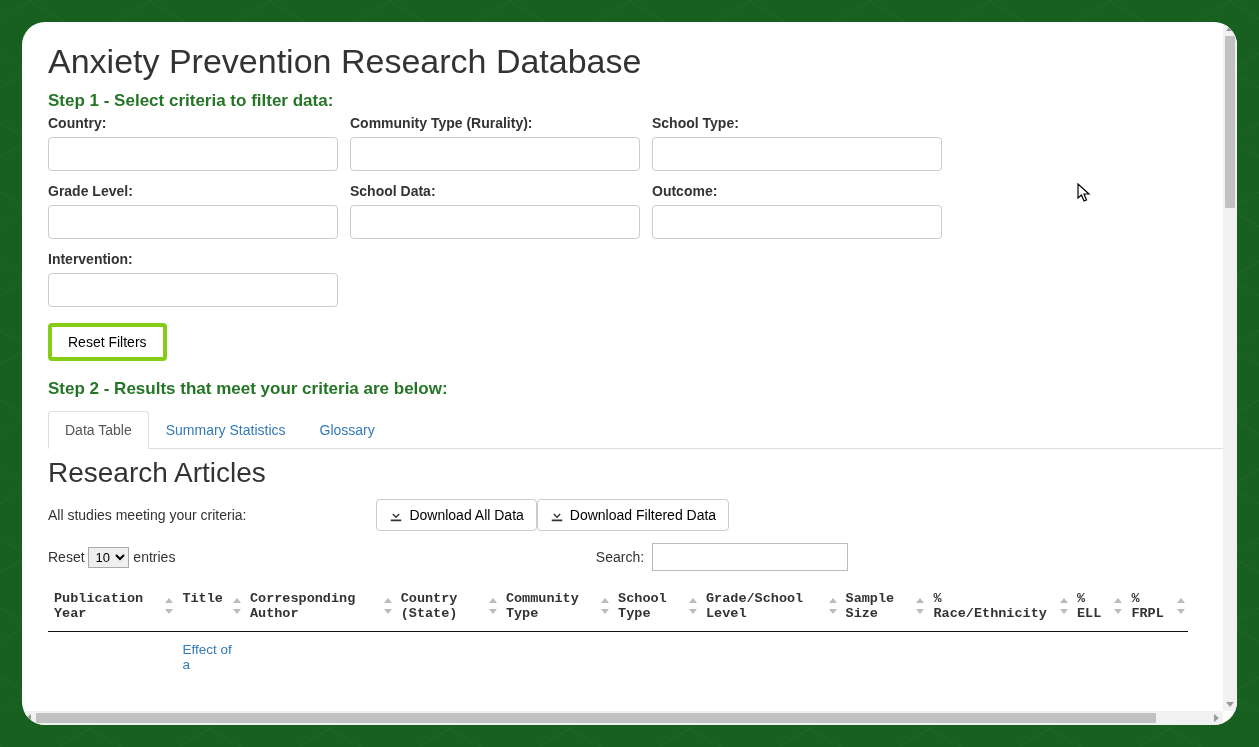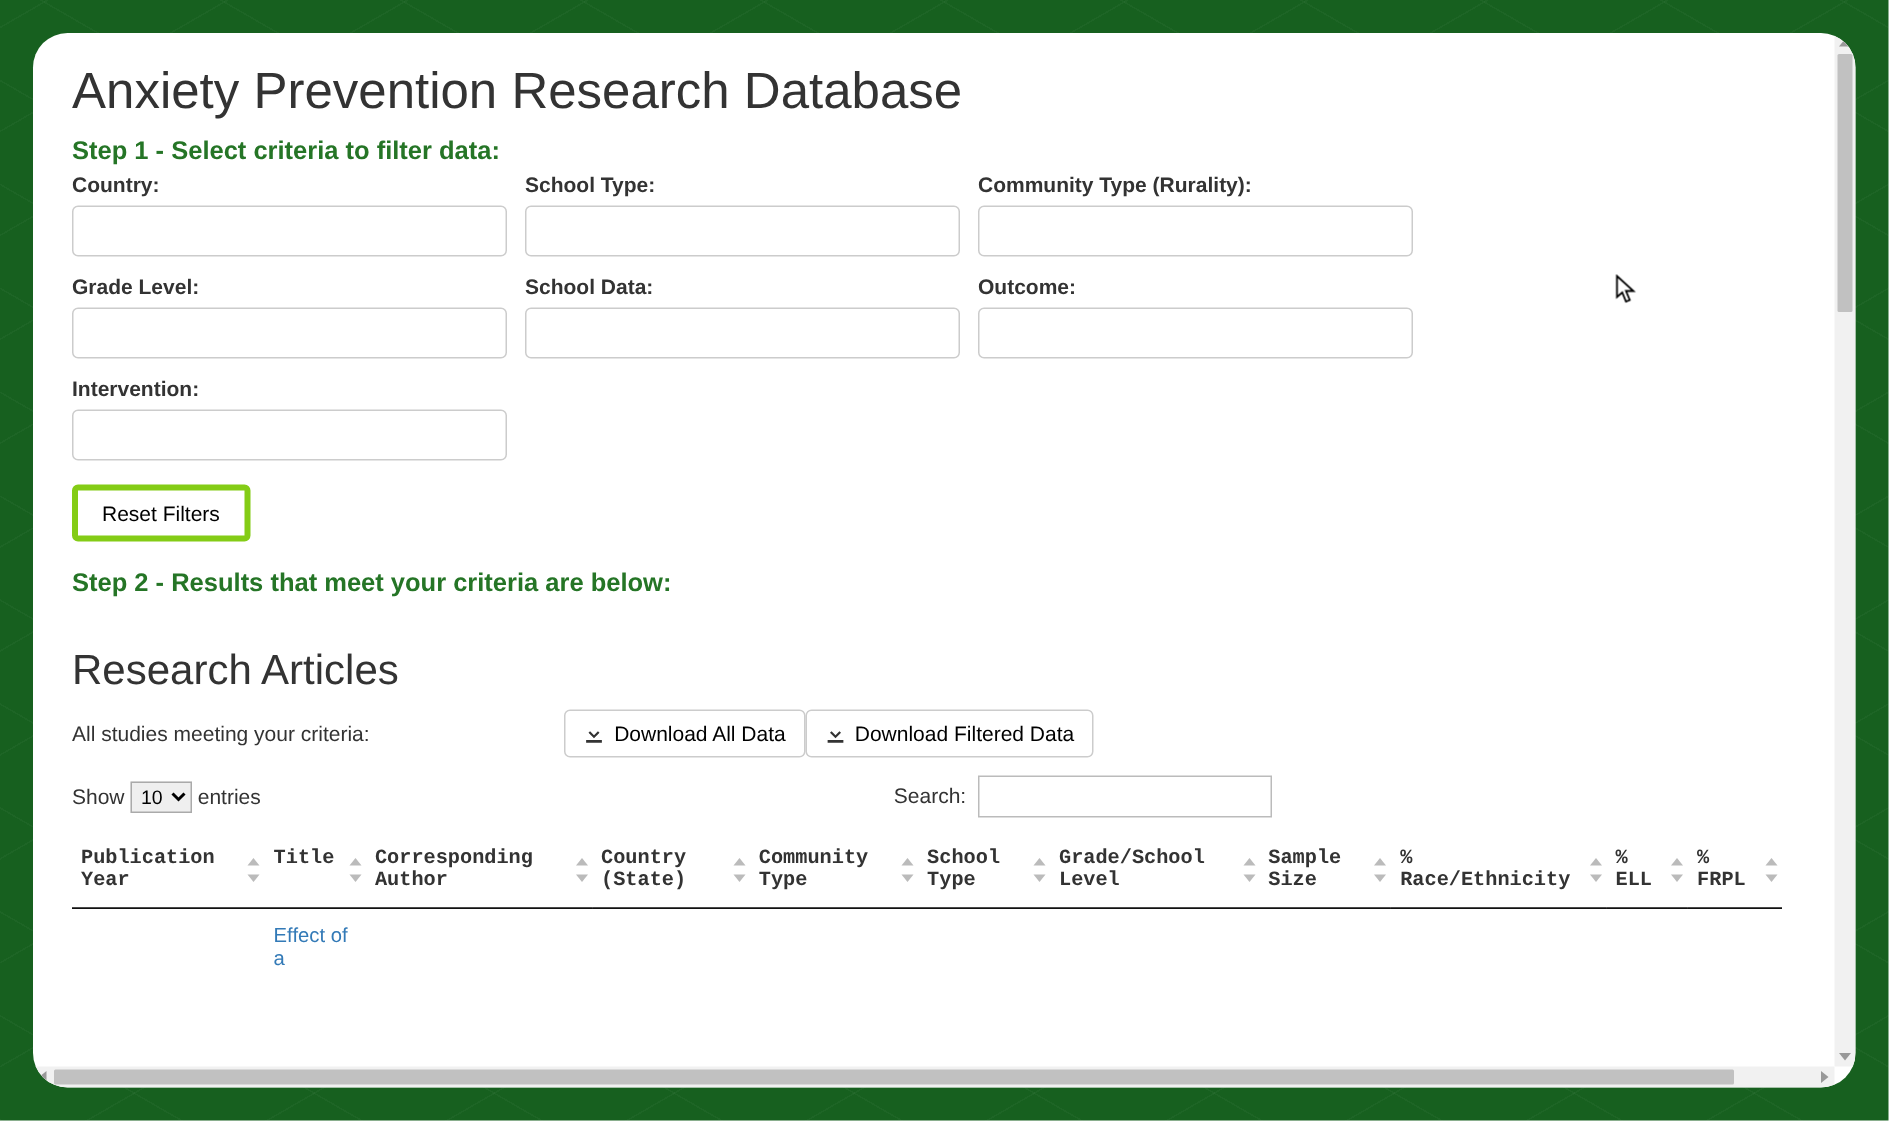--- a/index.html
+++ b/index.html
@@ -138,21 +138,21 @@
   }
   .tab.active {
     color: #555;
     background: #fff;
     border-color: #ddd;
     border-bottom: 1px solid #fff;
   }
   h2.section-title {
     font-size: 28px;
     font-weight: 500;
-    margin: 32px 0 10px 0;
+    margin: 8px 0 10px 0;
   }
   .criteria-row {
     display: flex;
     align-items: center;
     gap: 30px;
     margin-bottom: 12px;
   }
   .criteria-text { font-size: 14px; }
   .dl-buttons { display: flex; margin-left: 100px; }
   .btn {
@@ -239,28 +239,28 @@
     <h1 class="page-title">Anxiety Prevention Research Database</h1>
 
     <div class="step-heading">Step 1 - Select criteria to filter data:</div>
 
     <div class="filter-grid">
       <div class="filter-cell">
         <label class="filter-label">Country:</label>
         <div class="multiselect"></div>
       </div>
       <div class="filter-cell">
+        <label class="filter-label">Community Type (Rurality):</label>
+        <div class="multiselect"></div>
+      </div>
+      <div class="filter-cell">
         <label class="filter-label">School Type:</label>
         <div class="multiselect"></div>
       </div>
       <div class="filter-cell">
-        <label class="filter-label">Community Type (Rurality):</label>
-        <div class="multiselect"></div>
-      </div>
-      <div class="filter-cell">
         <label class="filter-label">Grade Level:</label>
         <div class="multiselect"></div>
       </div>
       <div class="filter-cell">
         <label class="filter-label">School Data:</label>
         <div class="multiselect"></div>
       </div>
       <div class="filter-cell">
         <label class="filter-label">Outcome:</label>
         <div class="multiselect"></div>
@@ -268,20 +268,25 @@
       <div class="filter-cell">
         <label class="filter-label">Intervention:</label>
         <div class="multiselect"></div>
       </div>
     </div>
 
     <button class="reset-btn">Reset Filters</button>
 
     <div class="step-heading" style="margin-top:18px">Step 2 - Results that meet your criteria are below:</div>
 
+    <div class="tabs">
+      <div class="tab active">Data Table</div>
+      <div class="tab">Summary Statistics</div>
+      <div class="tab">Glossary</div>
+    </div>
 
     <h2 class="section-title">Research Articles</h2>
 
     <div class="criteria-row">
       <span class="criteria-text">All studies meeting your criteria:</span>
       <div class="dl-buttons">
         <button class="btn">
           <span class="dl-icon">
             <svg viewBox="0 0 16 16" width="14" height="14">
                 <path fill="#333" d="M8 1v8.3L5 6.3 3.8 7.5 8 11.7l4.2-4.2L11 6.3 8 9.3V1H8zM2 13h12v2H2z"></path>
@@ -295,21 +300,21 @@
                 <path fill="#333" d="M8 1v8.3L5 6.3 3.8 7.5 8 11.7l4.2-4.2L11 6.3 8 9.3V1H8zM2 13h12v2H2z"></path>
               </svg>
           </span>
           <span>Download Filtered Data</span>
         </button>
       </div>
     </div>
 
     <div class="table-controls">
       <label>
-        <span>Show</span>
+        <span>Reset</span>
         <select class="entries-select">
           <option>10</option>
         </select>
         <span>entries</span>
       </label>
       <label>
         <span>Search:</span>
         <input class="search-input" type="text" style="">
       </label>
     </div>

